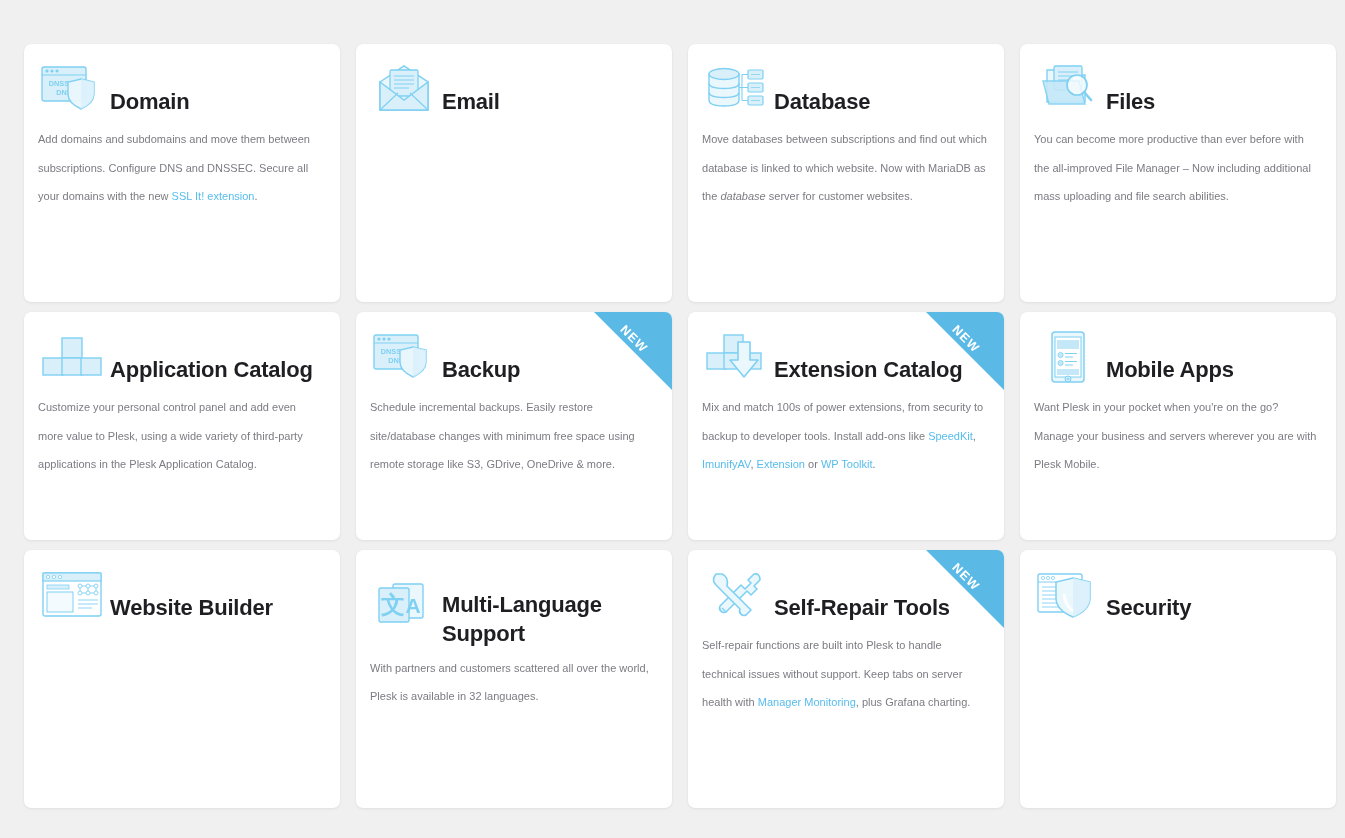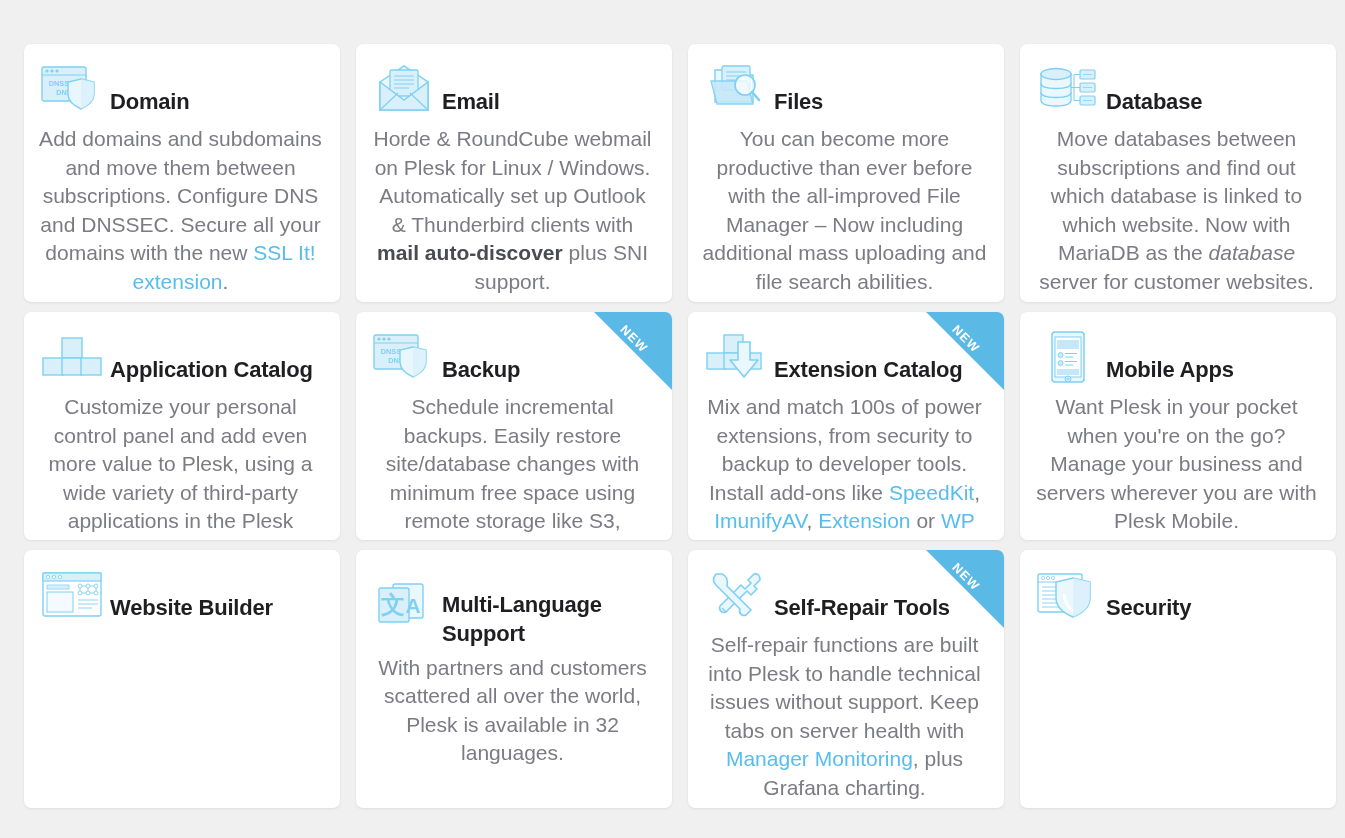--- a/index.html
+++ b/index.html
@@ -43,25 +43,24 @@
   .card-title {
     font-size: 22px;
     font-weight: bold;
     color: #1e1e23;
     line-height: 1.33;
     letter-spacing: -0.2px;
     padding-left: 4px;
     margin-top: 26px;
   }
   .card-body {
-    font-size: 21px;
+    font-size: 11px;
     line-height: 28.6px;
     color: #7b7b83;
     letter-spacing: 0.01px;
-    text-align: center;
   }
   .card-body b { color: #4a4a52; font-weight: bold; }
   .card-body i { font-style: italic; }
   .card-body a { color: #57bdec; text-decoration: none; }
 
   
   .ribbon {
     position: absolute;
     top: 0; right: 0;
     width: 78px; height: 78px;
@@ -124,74 +123,73 @@
               <path d="M18 20 H38"></path>
               <path d="M18 24 H33"></path>
       </g>
       <path d="M4 18 L28 36 L52 18 L52 46 L4 46 Z" fill="#d9f0fb" stroke="#7fd0f2" stroke-width="1.5"></path>
       <path d="M4 46 L22 29" stroke="#7fd0f2" stroke-width="1.2" fill="none"></path>
       <path d="M52 46 L34 29" stroke="#7fd0f2" stroke-width="1.2" fill="none"></path>
     </svg>
         </span>
         <div class="card-title">Email</div>
       </div>
-      <div class="card-body"><span>Horde &amp; RoundCube webmail on Plesk for Linux / Windows. Automatically set up Outlook &amp; Thunderbird clients with </span><b>mail auto-discover</b><span> plus SNI support.</span></div>
+    </div>
+    <div class="card">
+      <div class="card-head">
+        <span class="icon-wrap">
+          <svg width="60" height="46" viewBox="0 0 60 46">
+      <g fill="#eaf7fd" stroke="#7fd0f2" stroke-width="1.4">
+        <path d="M3 8 V34 Q3 40 18 40 Q33 40 33 34 V8 Z"></path>
+        <ellipse cx="18" cy="8" rx="15" ry="5.5" fill="#d9f0fb"></ellipse>
+        <path d="M3 17 Q3 22.5 18 22.5 Q33 22.5 33 17"></path>
+        <path d="M3 26 Q3 31.5 18 31.5 Q33 31.5 33 26"></path>
+      </g>
+      <g fill="#d9f0fb" stroke="#7fd0f2" stroke-width="1.2">
+        <rect x="42" y="4" width="15" height="9" rx="1.2"></rect>
+        <rect x="42" y="17" width="15" height="9" rx="1.2"></rect>
+        <rect x="42" y="30" width="15" height="9" rx="1.2"></rect>
+      </g>
+      <g stroke="#7fd0f2" stroke-width="1.1" fill="none">
+        <path d="M36 8.5 H42"></path>
+              <path d="M36 21.5 H42"></path>
+              <path d="M36 34.5 H42"></path>
+        <path d="M36 8.5 V34.5"></path>
+              <path d="M33 21.5 H36"></path>
+      </g>
+      <g stroke="#7fd0f2" stroke-width="0.9" opacity="0.85">
+        <path d="M45 8.5 H54"></path>
+              <path d="M45 21.5 H54"></path>
+              <path d="M45 34.5 H54"></path>
+      </g>
+    </svg>
+        </span>
+        <div class="card-title">Database</div>
+      </div>
+      <div class="card-body"><span>Move databases between subscriptions and find out which database is linked to which website. Now with MariaDB as the </span><i>database</i><span> server for customer websites.</span></div>
     </div>
     <div class="card">
       <div class="card-head">
         <span class="icon-wrap">
           <svg width="58" height="50" viewBox="0 0 58 50">
       <path d="M8 6 H28 L31 11 H46 V38 H8 Z" fill="#eaf7fd" stroke="#7fd0f2" stroke-width="1.4"></path>
       <rect x="15" y="2" width="28" height="24" rx="1.5" fill="#d9f0fb" stroke="#7fd0f2" stroke-width="1.3"></rect>
       <g stroke="#7fd0f2" stroke-width="1">
               <path d="M19 8 H39"></path>
               <path d="M19 12 H39"></path>
               <path d="M19 16 H34"></path>
             </g>
       <path d="M4 17 H40 L46 40 H10 Z" fill="#c4e8f8" stroke="#7fd0f2" stroke-width="1.4" opacity="0.9"></path>
       <circle cx="38" cy="21" r="10" fill="#ffffff" fill-opacity="0.75" stroke="#7fd0f2" stroke-width="1.7"></circle>
       <path d="M45 28 L52 36" stroke="#7fd0f2" stroke-width="2.6" stroke-linecap="round"></path>
     </svg>
         </span>
         <div class="card-title">Files</div>
       </div>
       <div class="card-body"><span>You can become more productive than ever before with the all-improved File Manager – Now including additional mass uploading and file search abilities.</span></div>
-    </div>
-    <div class="card">
-      <div class="card-head">
-        <span class="icon-wrap">
-          <svg width="60" height="46" viewBox="0 0 60 46">
-      <g fill="#eaf7fd" stroke="#7fd0f2" stroke-width="1.4">
-        <path d="M3 8 V34 Q3 40 18 40 Q33 40 33 34 V8 Z"></path>
-        <ellipse cx="18" cy="8" rx="15" ry="5.5" fill="#d9f0fb"></ellipse>
-        <path d="M3 17 Q3 22.5 18 22.5 Q33 22.5 33 17"></path>
-        <path d="M3 26 Q3 31.5 18 31.5 Q33 31.5 33 26"></path>
-      </g>
-      <g fill="#d9f0fb" stroke="#7fd0f2" stroke-width="1.2">
-        <rect x="42" y="4" width="15" height="9" rx="1.2"></rect>
-        <rect x="42" y="17" width="15" height="9" rx="1.2"></rect>
-        <rect x="42" y="30" width="15" height="9" rx="1.2"></rect>
-      </g>
-      <g stroke="#7fd0f2" stroke-width="1.1" fill="none">
-        <path d="M36 8.5 H42"></path>
-              <path d="M36 21.5 H42"></path>
-              <path d="M36 34.5 H42"></path>
-        <path d="M36 8.5 V34.5"></path>
-              <path d="M33 21.5 H36"></path>
-      </g>
-      <g stroke="#7fd0f2" stroke-width="0.9" opacity="0.85">
-        <path d="M45 8.5 H54"></path>
-              <path d="M45 21.5 H54"></path>
-              <path d="M45 34.5 H54"></path>
-      </g>
-    </svg>
-        </span>
-        <div class="card-title">Database</div>
-      </div>
-      <div class="card-body"><span>Move databases between subscriptions and find out which database is linked to which website. Now with MariaDB as the </span><i>database</i><span> server for customer websites.</span></div>
     </div>
     <div class="card">
       <div class="card-head">
         <span class="icon-wrap">
           <svg width="62" height="46" viewBox="0 0 62 46">
       <g fill="#d9f0fb" stroke="#7fd0f2" stroke-width="1.4">
         <rect x="21" y="4" width="20" height="20"></rect>
         <rect x="2" y="24" width="20" height="17"></rect>
         <rect x="21" y="24" width="20" height="17"></rect>
         <rect x="40" y="24" width="20" height="17"></rect>

